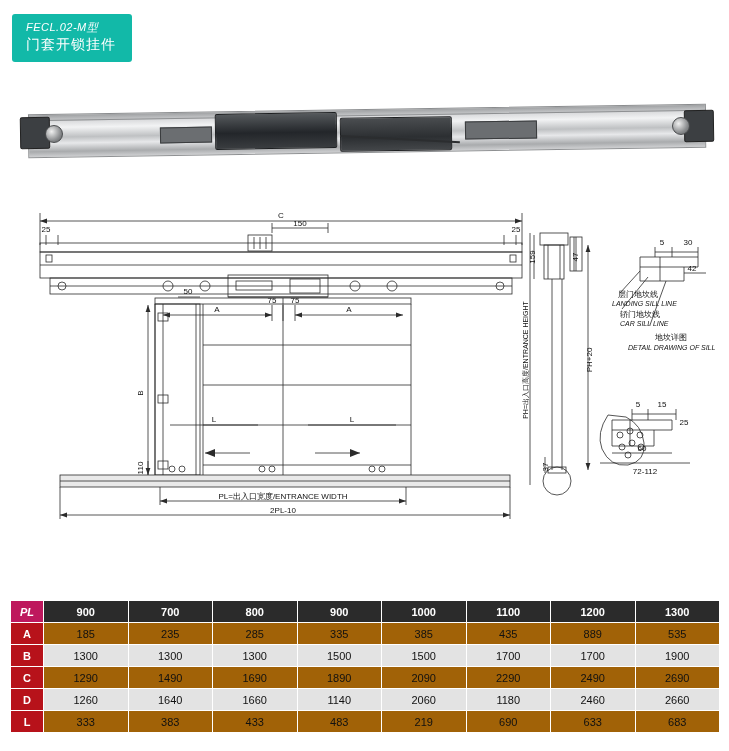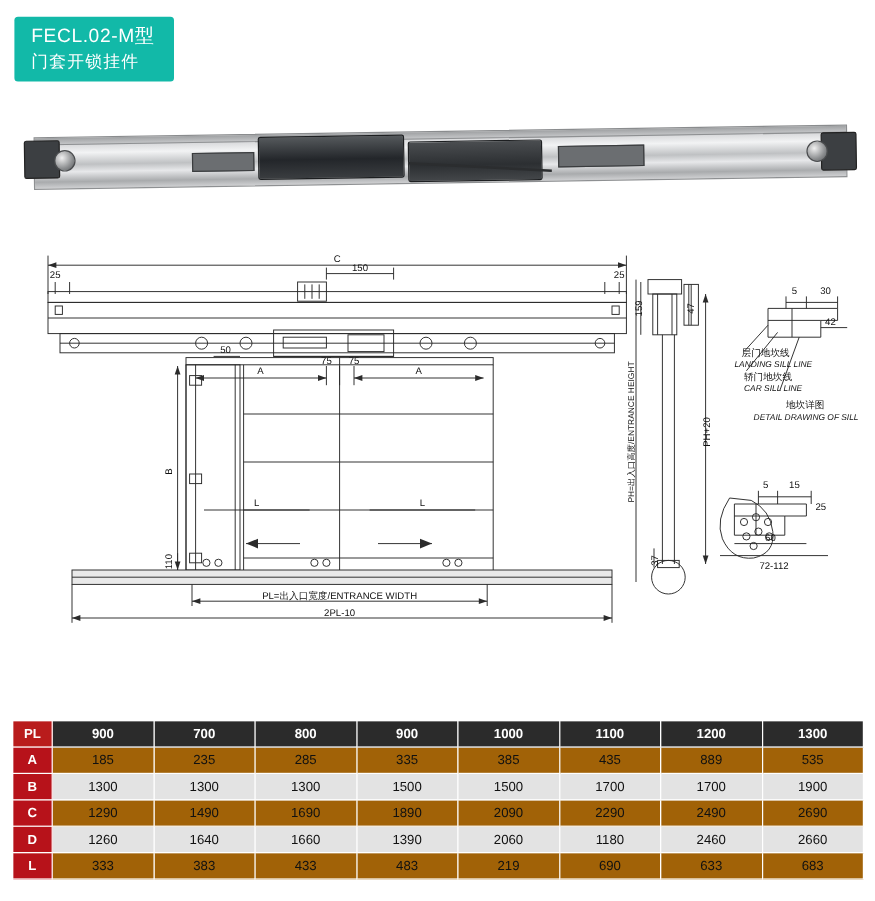--- a/index.html
+++ b/index.html
@@ -13,21 +13,21 @@
   }
   
   .title-badge{
     position:absolute;left:12px;top:14px;
     background:#12b9a8;
     color:#ffffff;
     padding:6px 16px 8px 14px;
     border-radius:3px;
     line-height:1.35;
   }
-  .title-badge .l1{font-size:16px;letter-spacing:.5px;}
+  .title-badge .l1{font-size:11px;letter-spacing:.5px;font-style:italic;}
   .title-badge .l2{font-size:14px;letter-spacing:1px;}
 
   
   .photo{
     position:absolute;left:10px;top:105px;width:710px;height:62px;
   }
   .rail{
     position:absolute;left:18px;top:10px;width:676px;height:36px;
     background:linear-gradient(180deg,#d9dadc 0%,#f2f3f4 18%,#bfc1c3 45%,#e7e8ea 62%,#a9abad 85%,#cfd0d2 100%);
     border:1px solid #8e9092;
@@ -71,21 +71,21 @@
 
   
   .drawing{position:absolute;left:0;top:185px;width:729px;height:395px;}
   svg{display:block;}
 
   
   .tablewrap{position:absolute;left:10px;top:600px;width:710px;}
   table{border-collapse:collapse;width:710px;font-size:11px;}
   th,td{border:1px solid #ffffff;text-align:center;height:21px;padding:0;}
   thead th{background:#2b2b2b;color:#fff;font-weight:bold;font-size:11px;}
-  thead th.corner{background:#b91c1c;width:32px;}
+  thead th.corner{background:#be185d;width:32px;font-style:italic;}
   tbody th{background:#b7121a;color:#fff;width:32px;font-weight:bold;}
   tbody td{background:#a16207;color:#111;}
   tbody tr:nth-child(even) td{background:#e3e3e3;}
 </style>
 </head>
 <body>
 
 <div class="title-badge">
   <div class="l1">FECL.02-M型</div>
   <div class="l2">门套开锁挂件</div>
@@ -356,21 +356,21 @@
         <td>2090</td>
         <td>2290</td>
         <td>2490</td>
         <td>2690</td>
       </tr>
       <tr>
         <th>D</th>
         <td>1260</td>
         <td>1640</td>
         <td>1660</td>
-        <td>1390</td>
+        <td>1140</td>
         <td>2060</td>
         <td>1180</td>
         <td>2460</td>
         <td>2660</td>
       </tr>
       <tr>
         <th>L</th>
         <td>333</td>
         <td>383</td>
         <td>433</td>

